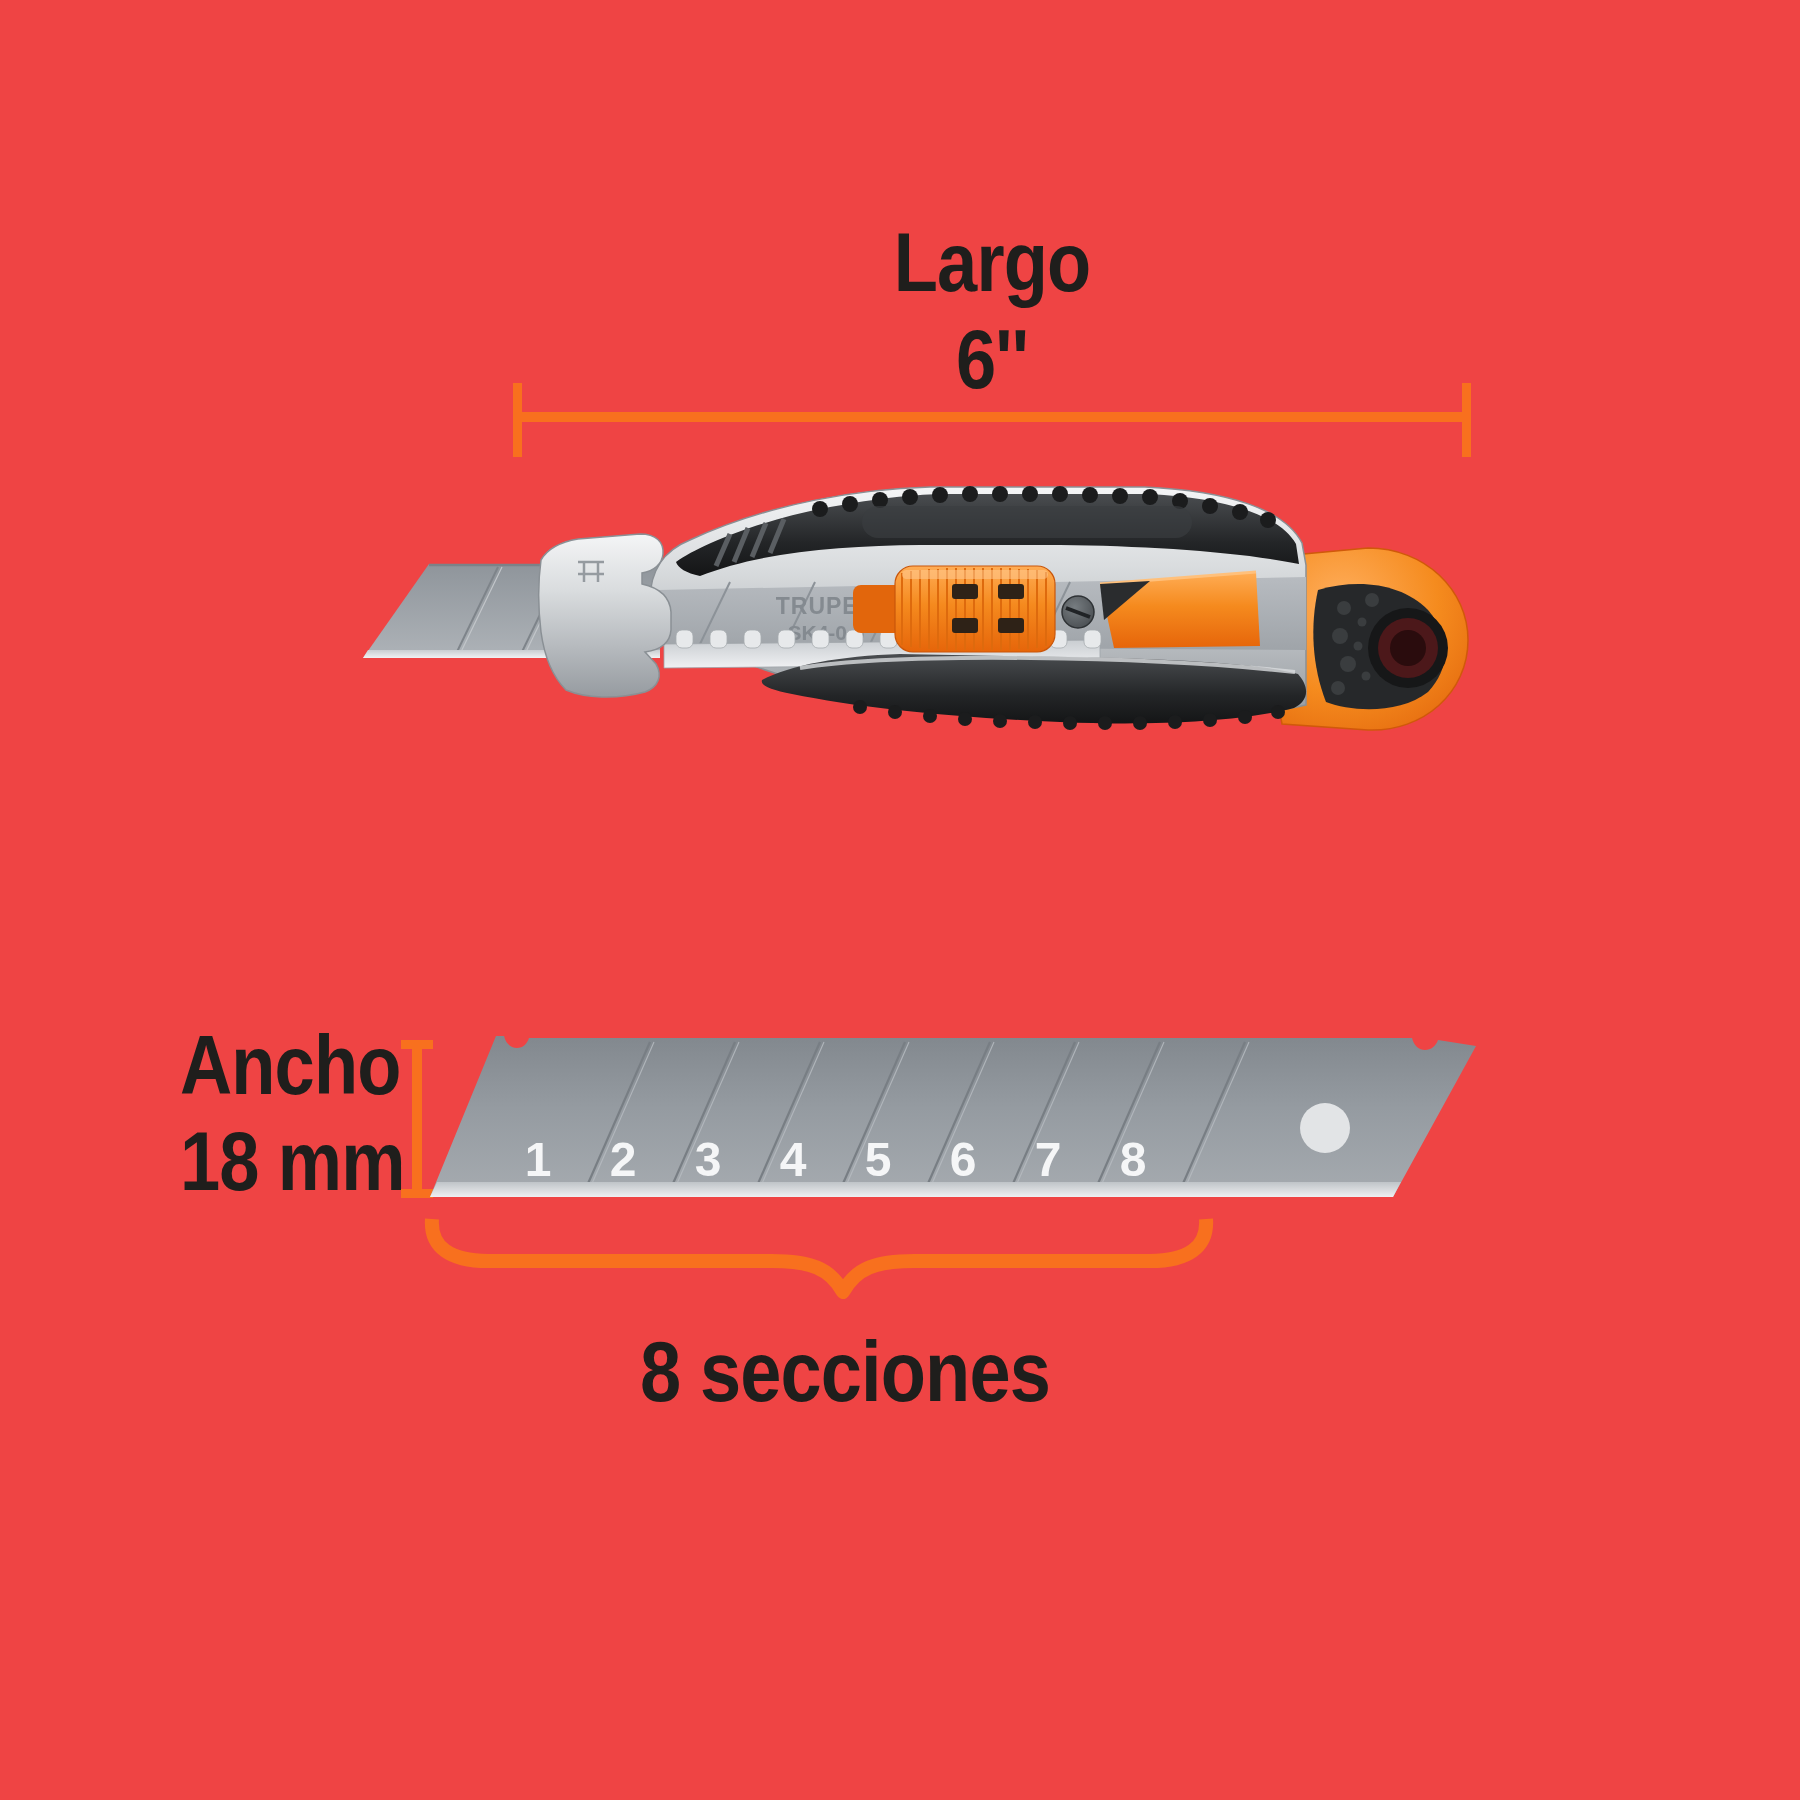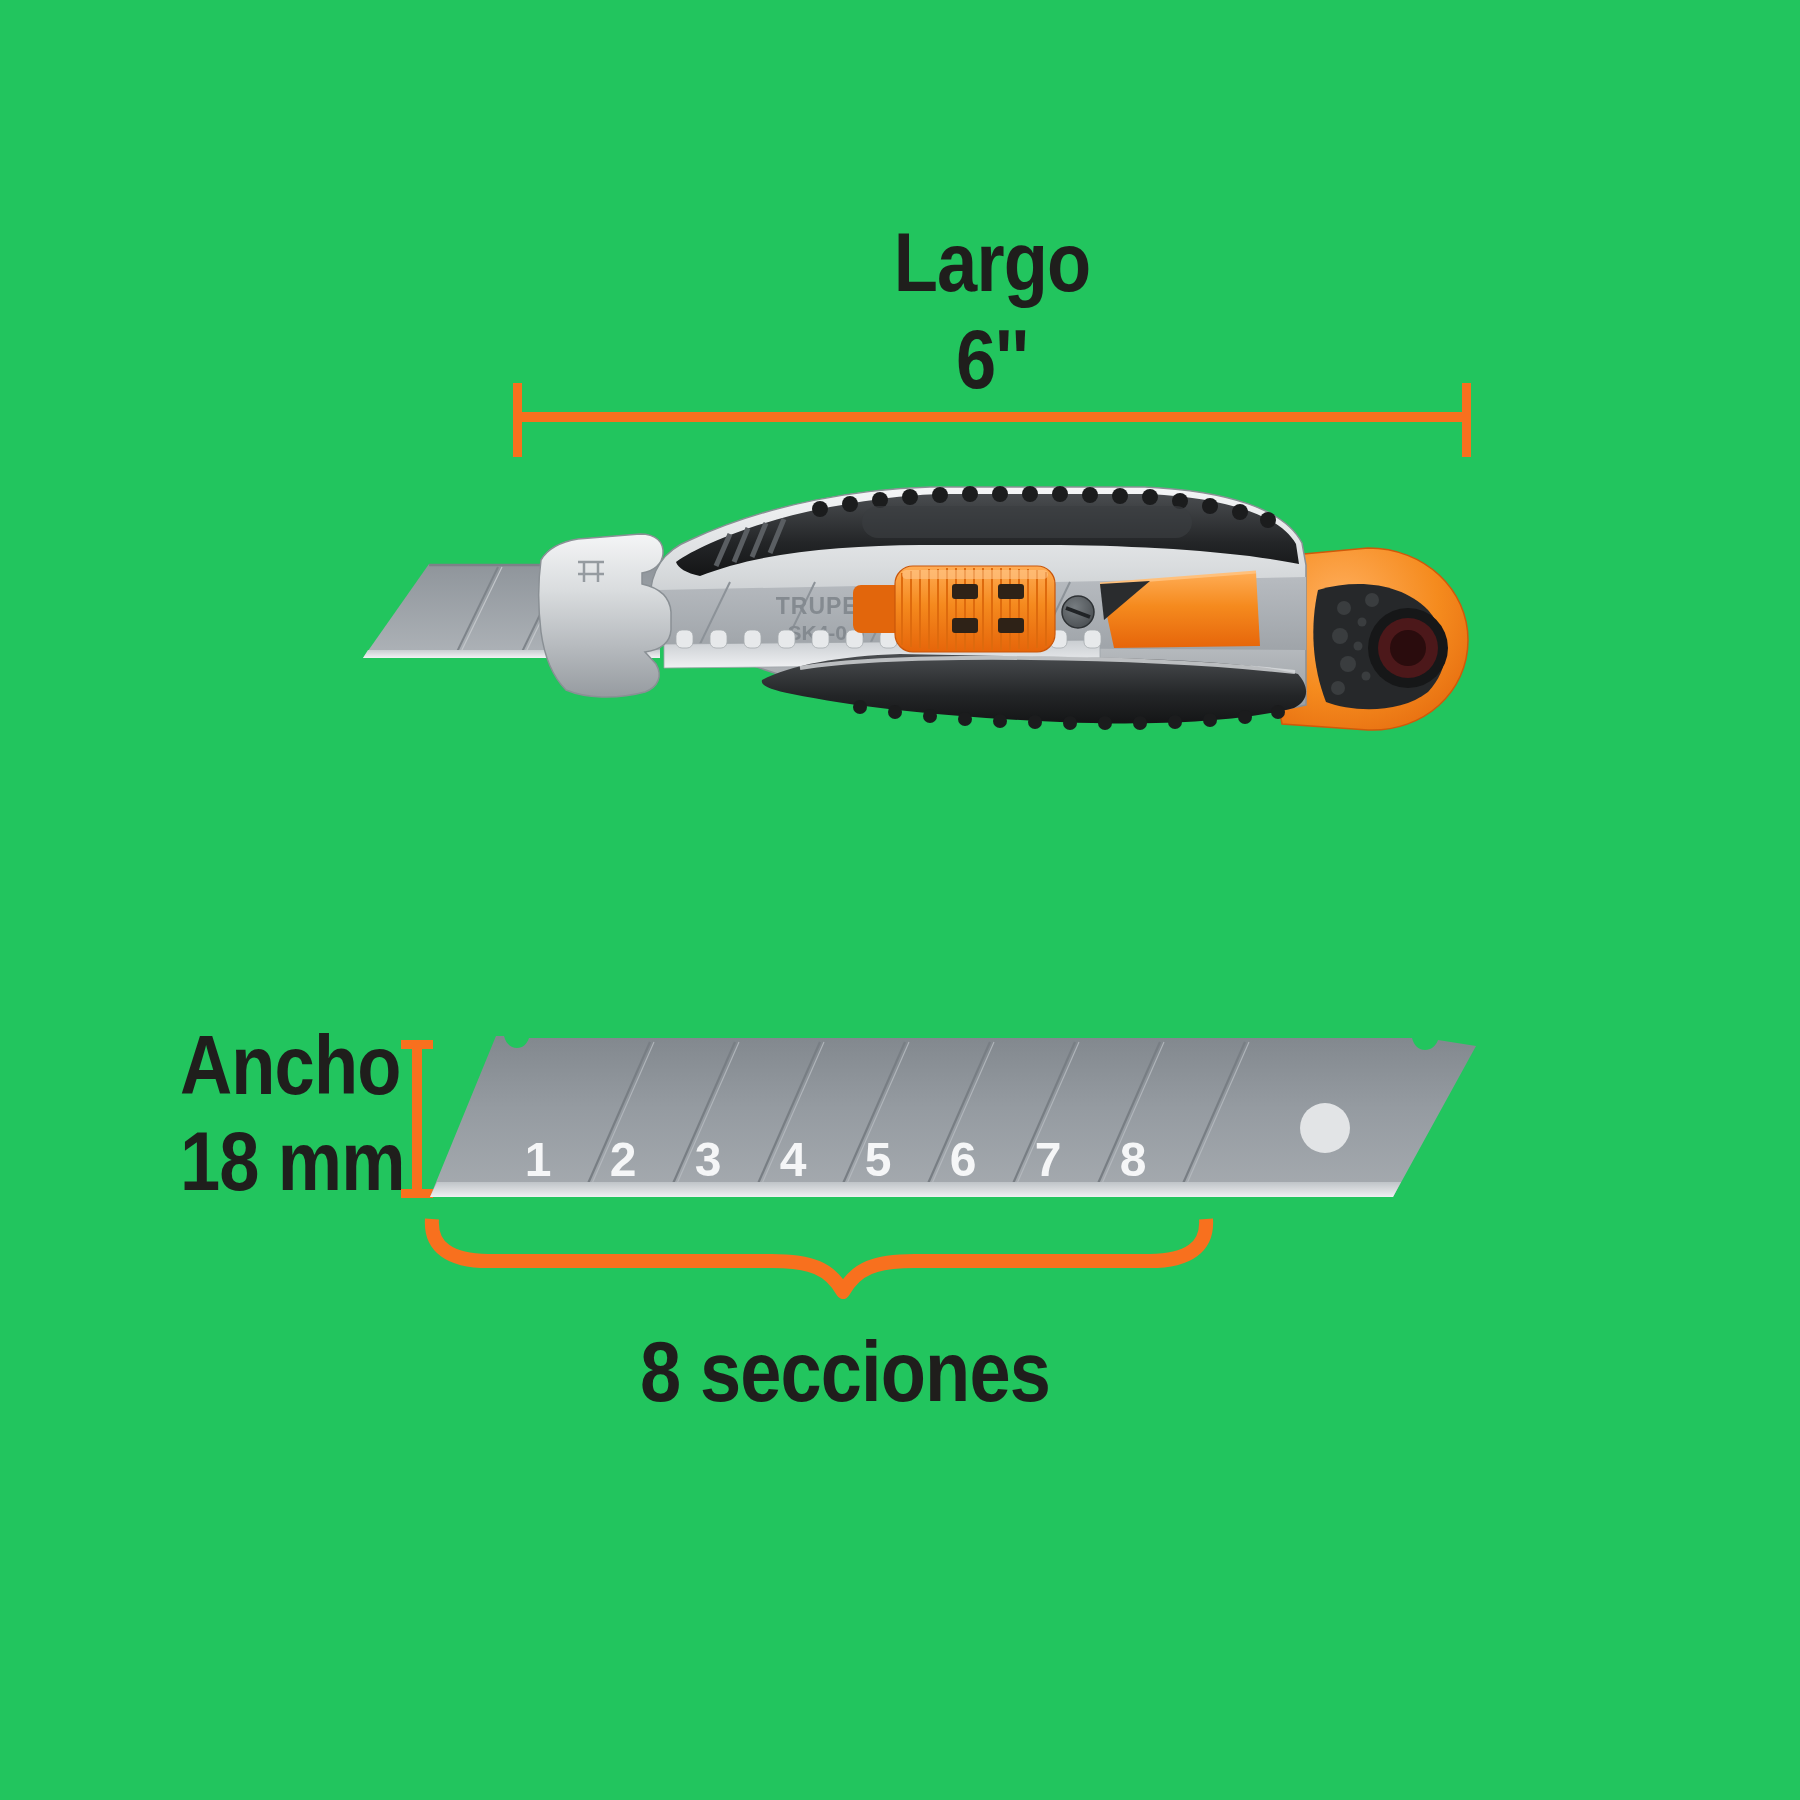--- a/index.html
+++ b/index.html
@@ -1,16 +1,16 @@
 <!DOCTYPE html>
 <html><head>
 <meta charset="utf-8">
 <style>
   html,body{margin:0;padding:0;background:#fff;}
-  #canvas{position:relative;width:1800px;height:1800px;background:#22c55e;overflow:hidden;
+  #canvas{position:relative;width:1800px;height:1800px;background:#ef4444;overflow:hidden;
           font-family:"Liberation Sans","DejaVu Sans",sans-serif;}
   .abs{position:absolute;}
   .dim-label{color:#1F1E1C;font-weight:bold;text-align:center;font-size:84px;line-height:1.16;
              transform:scaleX(0.86);transform-origin:center top;letter-spacing:-1px;}
   .dim-label-left{color:#1F1E1C;font-weight:bold;text-align:left;font-size:84px;line-height:1.14;
              transform:scaleX(0.86);transform-origin:left top;letter-spacing:-1px;}
   .orange-bar{background:#F8701E;}
   svg{position:absolute;overflow:visible;display:block;}
   .svgtxt{font-family:"Liberation Sans","DejaVu Sans",sans-serif;font-weight:bold;}
 </style>

